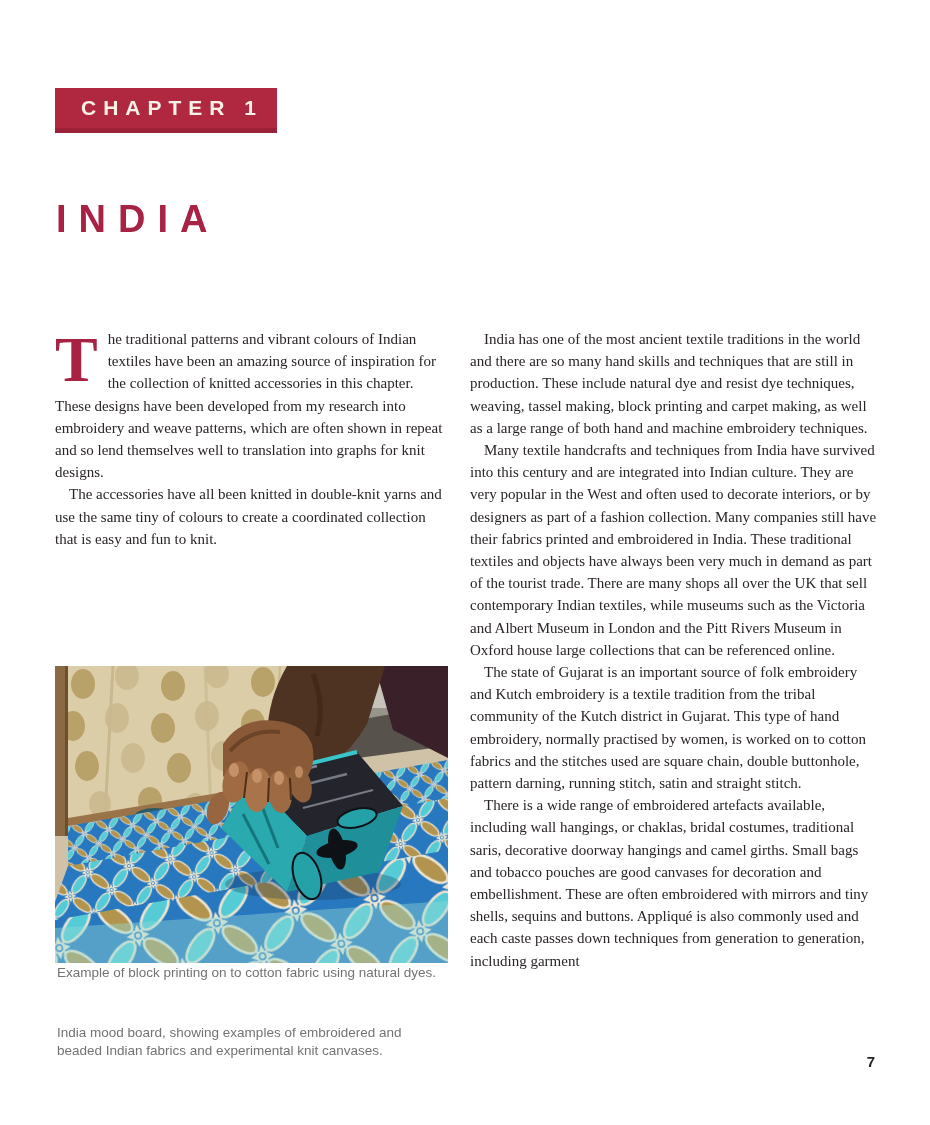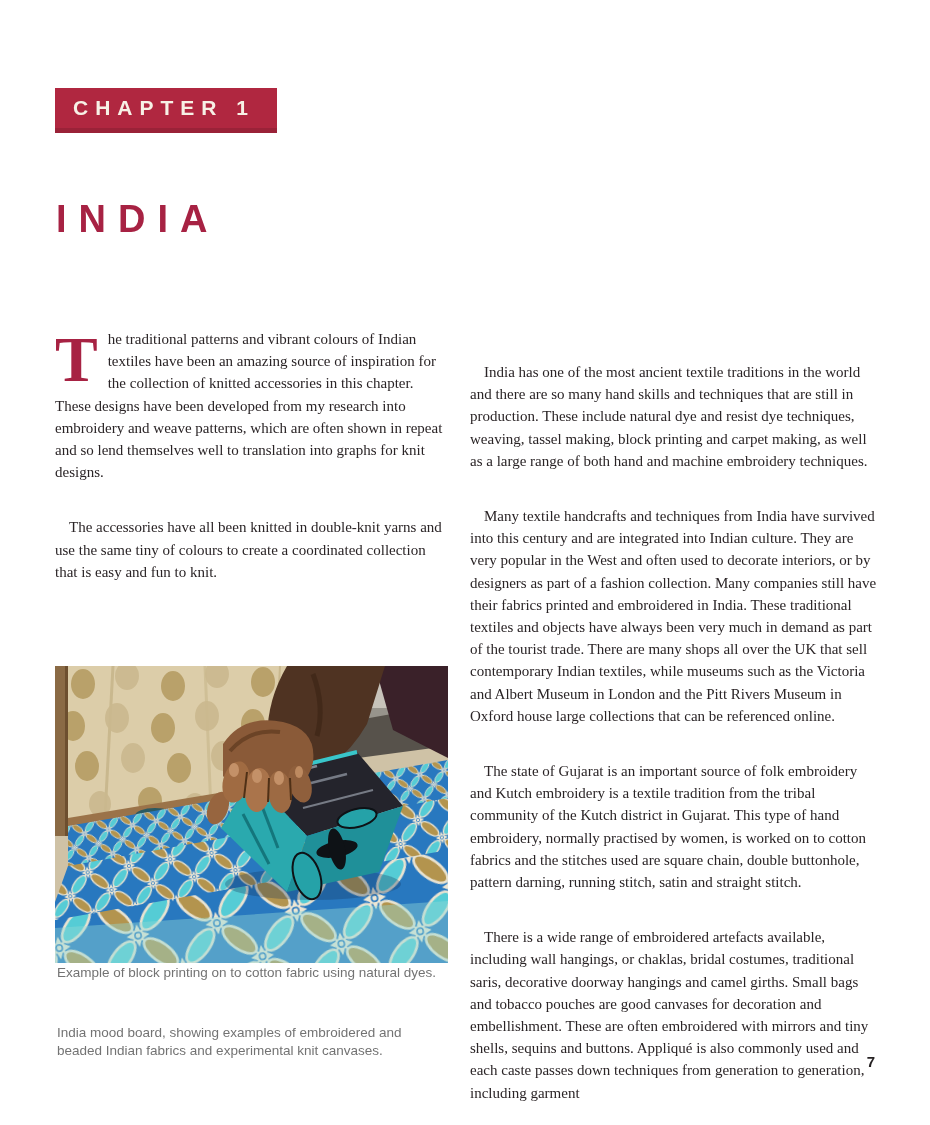--- a/index.html
+++ b/index.html
@@ -13,21 +13,21 @@
     color: #2a2426;
     overflow: hidden;
   }
   .chapter-banner {
     position: absolute;
     left: 55px; top: 88px;
     width: 222px; height: 45px;
     background: #b02740;
     border-bottom: 5px solid #9a2238;
     display: flex; align-items: center;
-    padding-left: 18px;
+    padding-left: 26px;
   }
   .chapter-banner span {
     font-family: "Liberation Sans", sans-serif;
     font-weight: bold;
     font-size: 21px;
     letter-spacing: 7px;
     color: #f7f1e6;
   }
   .chapter-title {
     position: absolute;
@@ -43,21 +43,21 @@
     top: 328px;
     font-size: 15px;
     line-height: 22.2px;
     text-align: left;
     hyphens: auto;
     -webkit-hyphens: auto;
   }
   .col-left  { left: 55px;  width: 396px; }
   .col-right { left: 470px; width: 408px; }
   .para { margin: 0; }
-  .para.indent { text-indent: 14px; margin-top: 33px; }
+  .para.indent { text-indent: 14px; }
   .dropcap {
     float: left;
     font-family: "Liberation Serif", serif;
     font-weight: bold;
     color: #a72243;
     font-size: 64px;
     line-height: 56px;
     padding: 4px 10px 0 0;
   }
   .photo {

